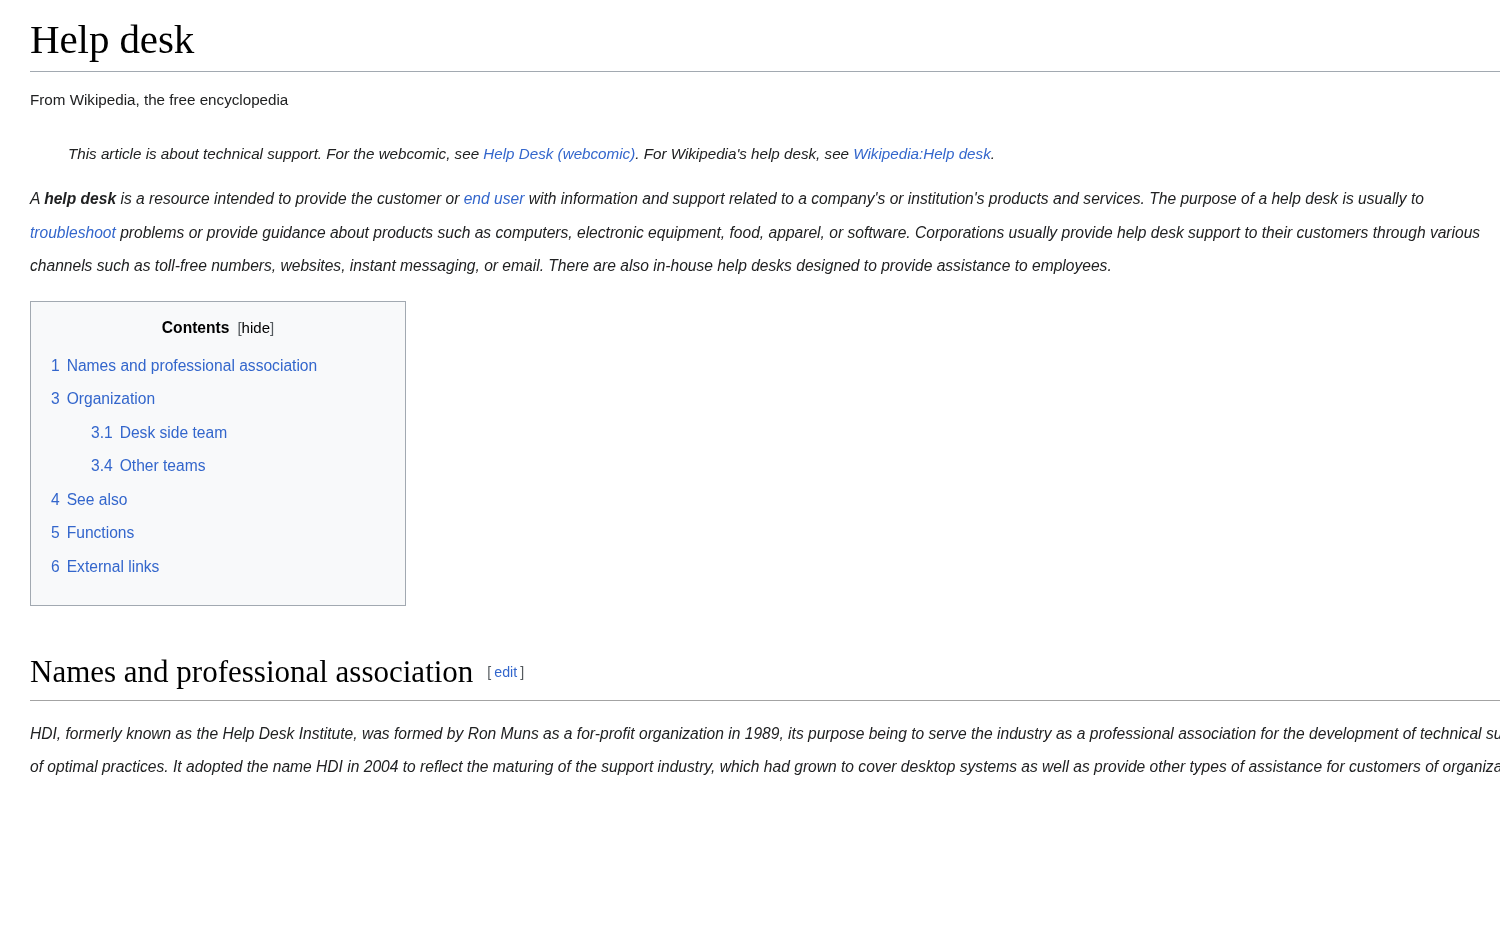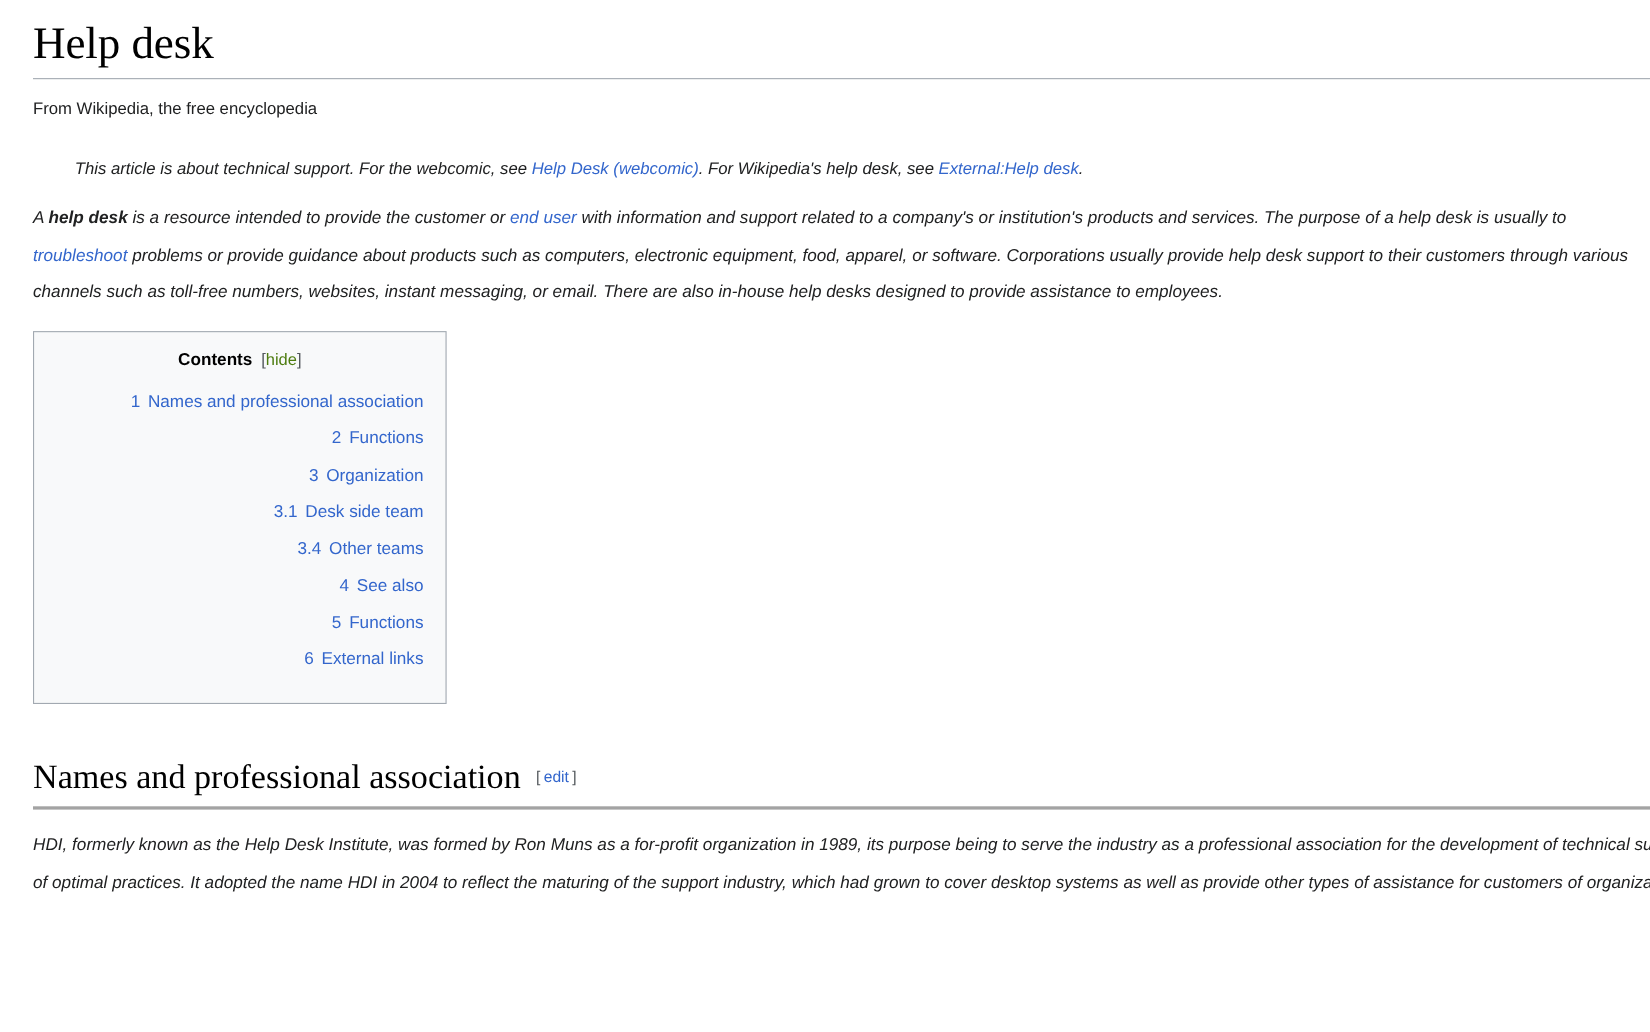--- a/index.html
+++ b/index.html
@@ -101,32 +101,31 @@
     font-weight: 700;
     color: #000000;
     text-align: center;
   }
   .toc-toggle {
     font-weight: 400;
     color: #54595d;
     margin-left: 8px;
     font-size: 15px;
   }
-  .toc-toggle a { color: #4d7c0f; text-decoration: none; cursor: pointer; text-align: right; }
+  .toc-toggle a { color: #000000; text-decoration: none; cursor: pointer; text-align: right; }
 
   ul.toc-list {
     list-style: none;
     margin: 0;
     padding: 0;
   }
   ul.toc-list li {
     font-size: 15.6px;
     line-height: 33.5px;
     white-space: nowrap;
-    text-align: right;
   }
   ul.toc-list li.lvl2 {
     padding-left: 40px;
   }
   .toc-num {
     color: #3366cc;
     margin-right: 7px;
   }
   .toc-text {
     color: #3366cc;
@@ -134,21 +133,21 @@
   ul.toc-list li a {
     text-decoration: none;
     cursor: pointer;
   }
 
   
   .section-head {
     margin: 46px 0 0 0;
     padding: 0 0 7px 0;
     width: 1470px;
-    border-bottom: 3px solid #a3a3a3;
+    border-bottom: 1px solid #a3a3a3;
     display: block;
   }
   .section-head h2 {
     font-family: "Liberation Serif", serif;
     font-size: 31px;
     font-weight: 400;
     line-height: 1.3;
     color: #000000;
     margin: 0;
     display: inline;
@@ -172,29 +171,28 @@
 <body>
 
 <div class="page">
 
   <div class="title-block">
     <h1 class="page-title">Help desk</h1>
     <div class="title-rule"></div>
     <div class="tagline">From Wikipedia, the free encyclopedia</div>
   </div>
 
-  <div class="hatnote"><span>This article is about technical support. For the webcomic, see </span><a class="wlink" href="#">Help Desk (webcomic)</a><span>. For Wikipedia's help desk, see </span><a class="wlink" href="#">External:Help desk</a><span>.</span></div>
+  <div class="hatnote"><span>This article is about technical support. For the webcomic, see </span><a class="wlink" href="#">Help Desk (webcomic)</a><span>. For Wikipedia's help desk, see </span><a class="wlink" href="#">Wikipedia:Help desk</a><span>.</span></div>
 
   <p class="body-par"><span>A </span><span class="b">help desk</span><span> is a resource intended to provide the customer or </span><a class="wlink" href="#">end user</a><span> with information and support related to a company's or institution's products and services. The purpose of a help desk is usually to </span><a class="wlink" href="#">troubleshoot</a><span> problems or provide guidance about products such as computers, electronic equipment, food, apparel, or software. Corporations usually provide help desk support to their customers through various channels such as toll-free numbers, websites, instant messaging, or email. There are also in-house help desks designed to provide assistance to employees.</span></p>
 
   <div class="toc">
     <div class="toc-title"><span class="toc-heading">Contents</span><span class="toc-toggle"><span>[</span><a href="#">hide</a><span>]</span></span></div>
     <ul class="toc-list">
         <li class="lvl1"><a href="#"><span class="toc-num">1</span><span class="toc-text">Names and professional association</span></a></li>
-        <li class="lvl1"><a href="#"><span class="toc-num">2</span><span class="toc-text">Functions</span></a></li>
         <li class="lvl1"><a href="#"><span class="toc-num">3</span><span class="toc-text">Organization</span></a></li>
         <li class="lvl2"><a href="#"><span class="toc-num">3.1</span><span class="toc-text">Desk side team</span></a></li>
         <li class="lvl2"><a href="#"><span class="toc-num">3.4</span><span class="toc-text">Other teams</span></a></li>
         <li class="lvl1"><a href="#"><span class="toc-num">4</span><span class="toc-text">See also</span></a></li>
         <li class="lvl1"><a href="#"><span class="toc-num">5</span><span class="toc-text">Functions</span></a></li>
         <li class="lvl1"><a href="#"><span class="toc-num">6</span><span class="toc-text">External links</span></a></li>
       </ul>
   </div>
 
   <div class="section-head">

